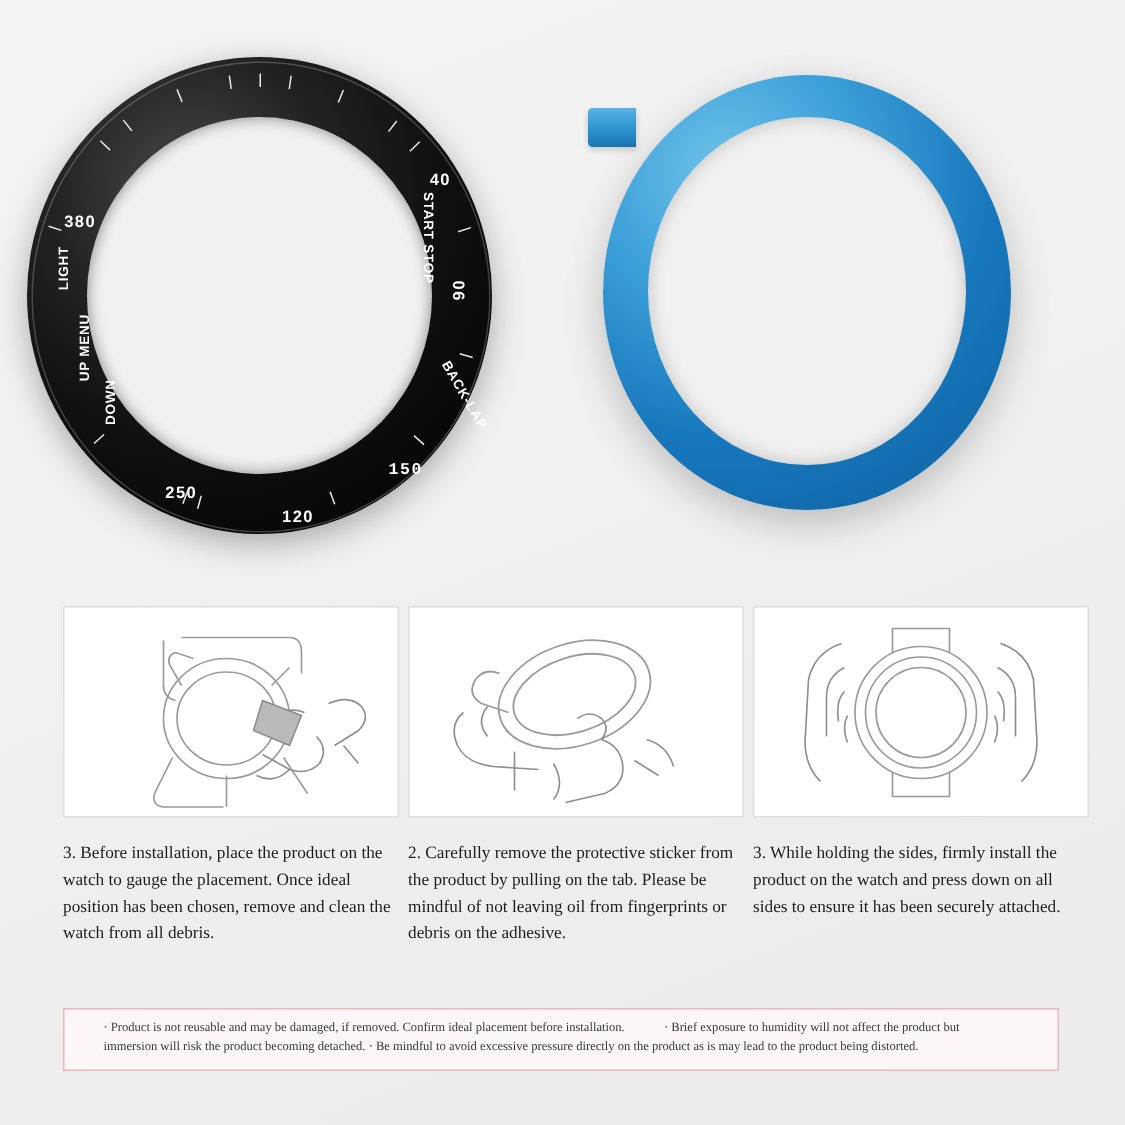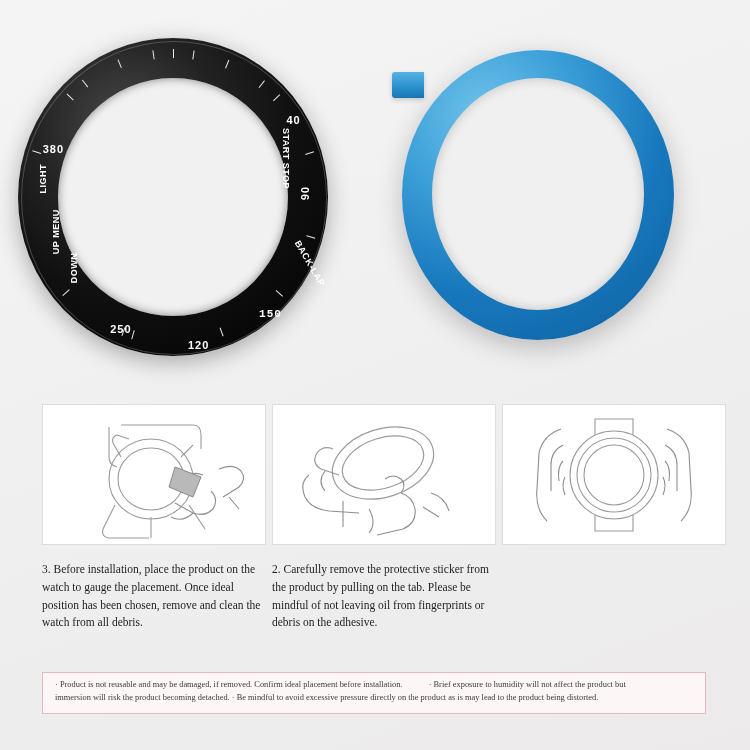--- a/index.html
+++ b/index.html
@@ -173,21 +173,21 @@
   
   .footer {
     position: absolute;
     left: 42px;
     top: 672px;
     width: 664px;
     height: 42px;
     border: 1px solid #e7b7bb;
     background: #fdf6f7;
     box-sizing: border-box;
-    padding: 6px 12px;
+    padding: 6px 26px;
   }
   .footer-line {
     font-size: 8.4px;
     color: #3a3a3a;
     line-height: 1.5;
     font-family: "Liberation Serif", serif;
   }
   .footer-sep { display: inline-block; width: 22px; }
 </style>
 </head>
@@ -308,20 +308,21 @@
             <path d="M60 40 Q48 46 48 60 L48 86"></path>
             <path d="M60 56 Q54 62 56 76"></path>
             <path d="M62 72 Q58 80 62 90"></path>
             <path d="M164 24 Q182 30 186 48 L188 84 Q190 104 178 116"></path>
             <path d="M162 40 Q174 46 174 60 L174 86"></path>
             <path d="M162 56 Q168 62 166 76"></path>
             <path d="M160 72 Q164 80 160 90"></path>
           </g>
         </svg>
       </div>
+      <div class="step-caption">3. While holding the sides, firmly install the product on the watch and press down on all sides to ensure it has been securely attached.</div>
     </div>
   </div>
 
   <div class="footer">
     <div class="footer-line">
       <span>· Product is not reusable and may be damaged, if removed. Confirm ideal placement before installation.</span>
       <span class="footer-sep"></span>
       <span>· Brief exposure to humidity will not affect the product but</span>
     </div>
     <div class="footer-line">immersion will risk the product becoming detached.     · Be mindful to avoid excessive pressure directly on the product as is may lead to the product being distorted.</div>

